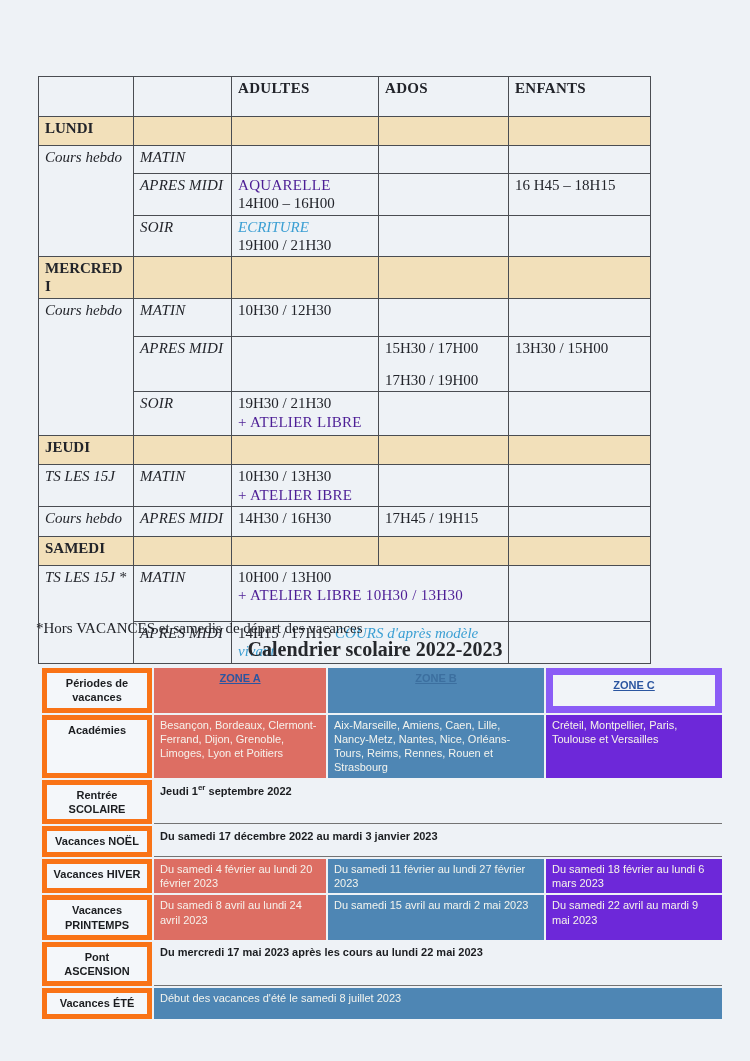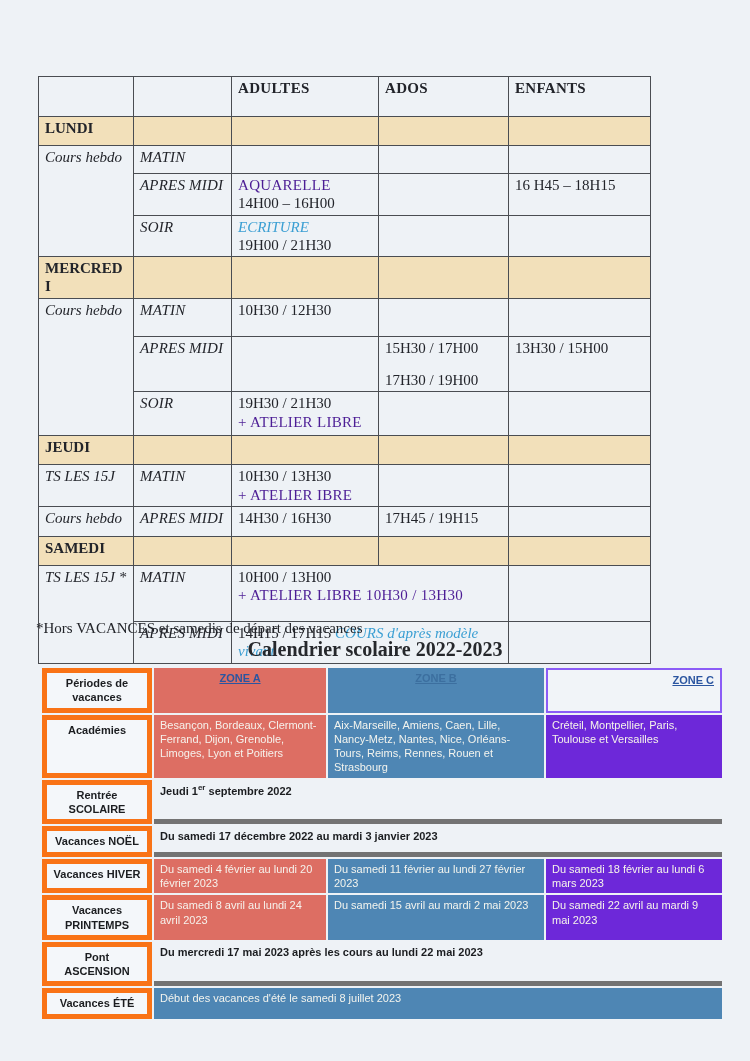--- a/index.html
+++ b/index.html
@@ -102,26 +102,25 @@
   td.zone-c{background:#6d28d9;color:#f6f4ea;}
   td.zone-head{
     text-align:center;vertical-align:middle;
     font-weight:bold;height:24px;
   }
   td.zone-head .zlink{text-decoration:underline;}
   .zlink-a,.zlink-c{color:#2b55a0;}
   .zlink-b{color:#3c6f9f;}
   td.zone-head-plain{
     background:#f1f4f8;
-    border:2px solid #8b5cf6;
-    text-align:right;
+    border:7px solid #8b5cf6;
   }
   td.span-white{
     font-weight:bold;color:#1b1d20;
-    border-bottom:5px solid #737373;
+    border-bottom:1px solid #737373;
     vertical-align:middle;
   }
   sup{font-size:8px;}
 </style>
 </head>
 <body>
 
 <table class="schedule">
   <colgroup>
     <col style="width:95px">

